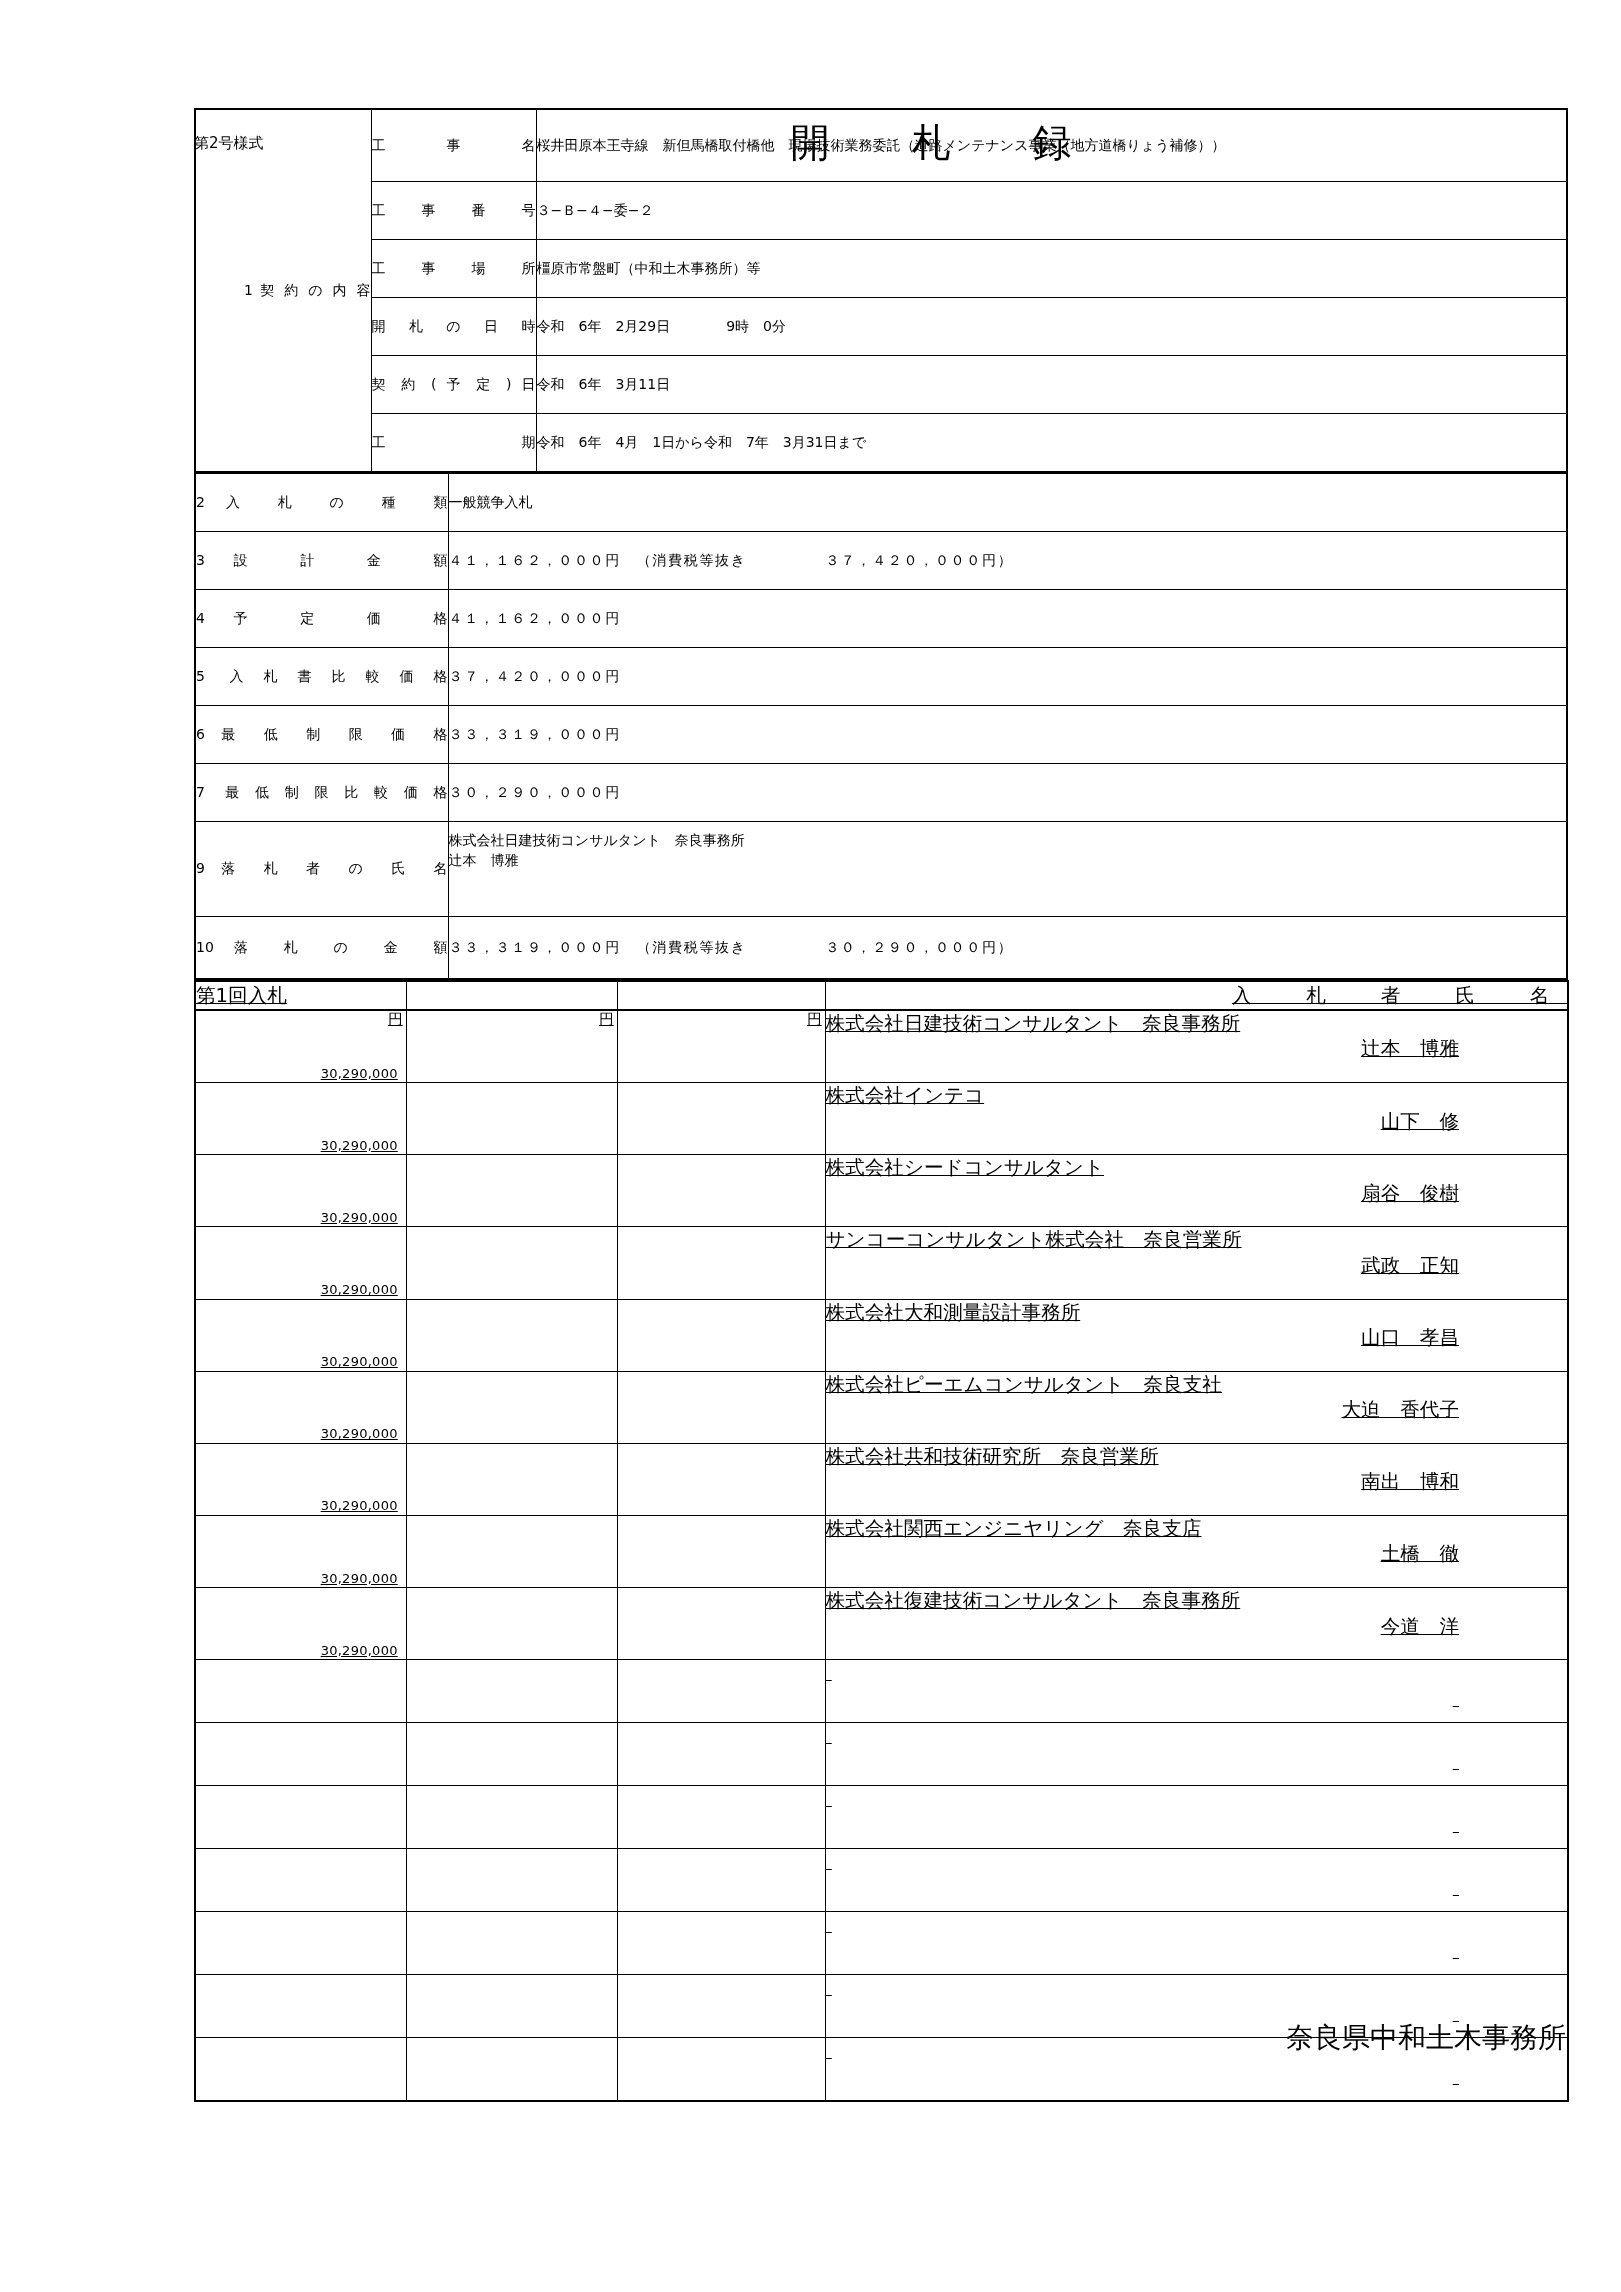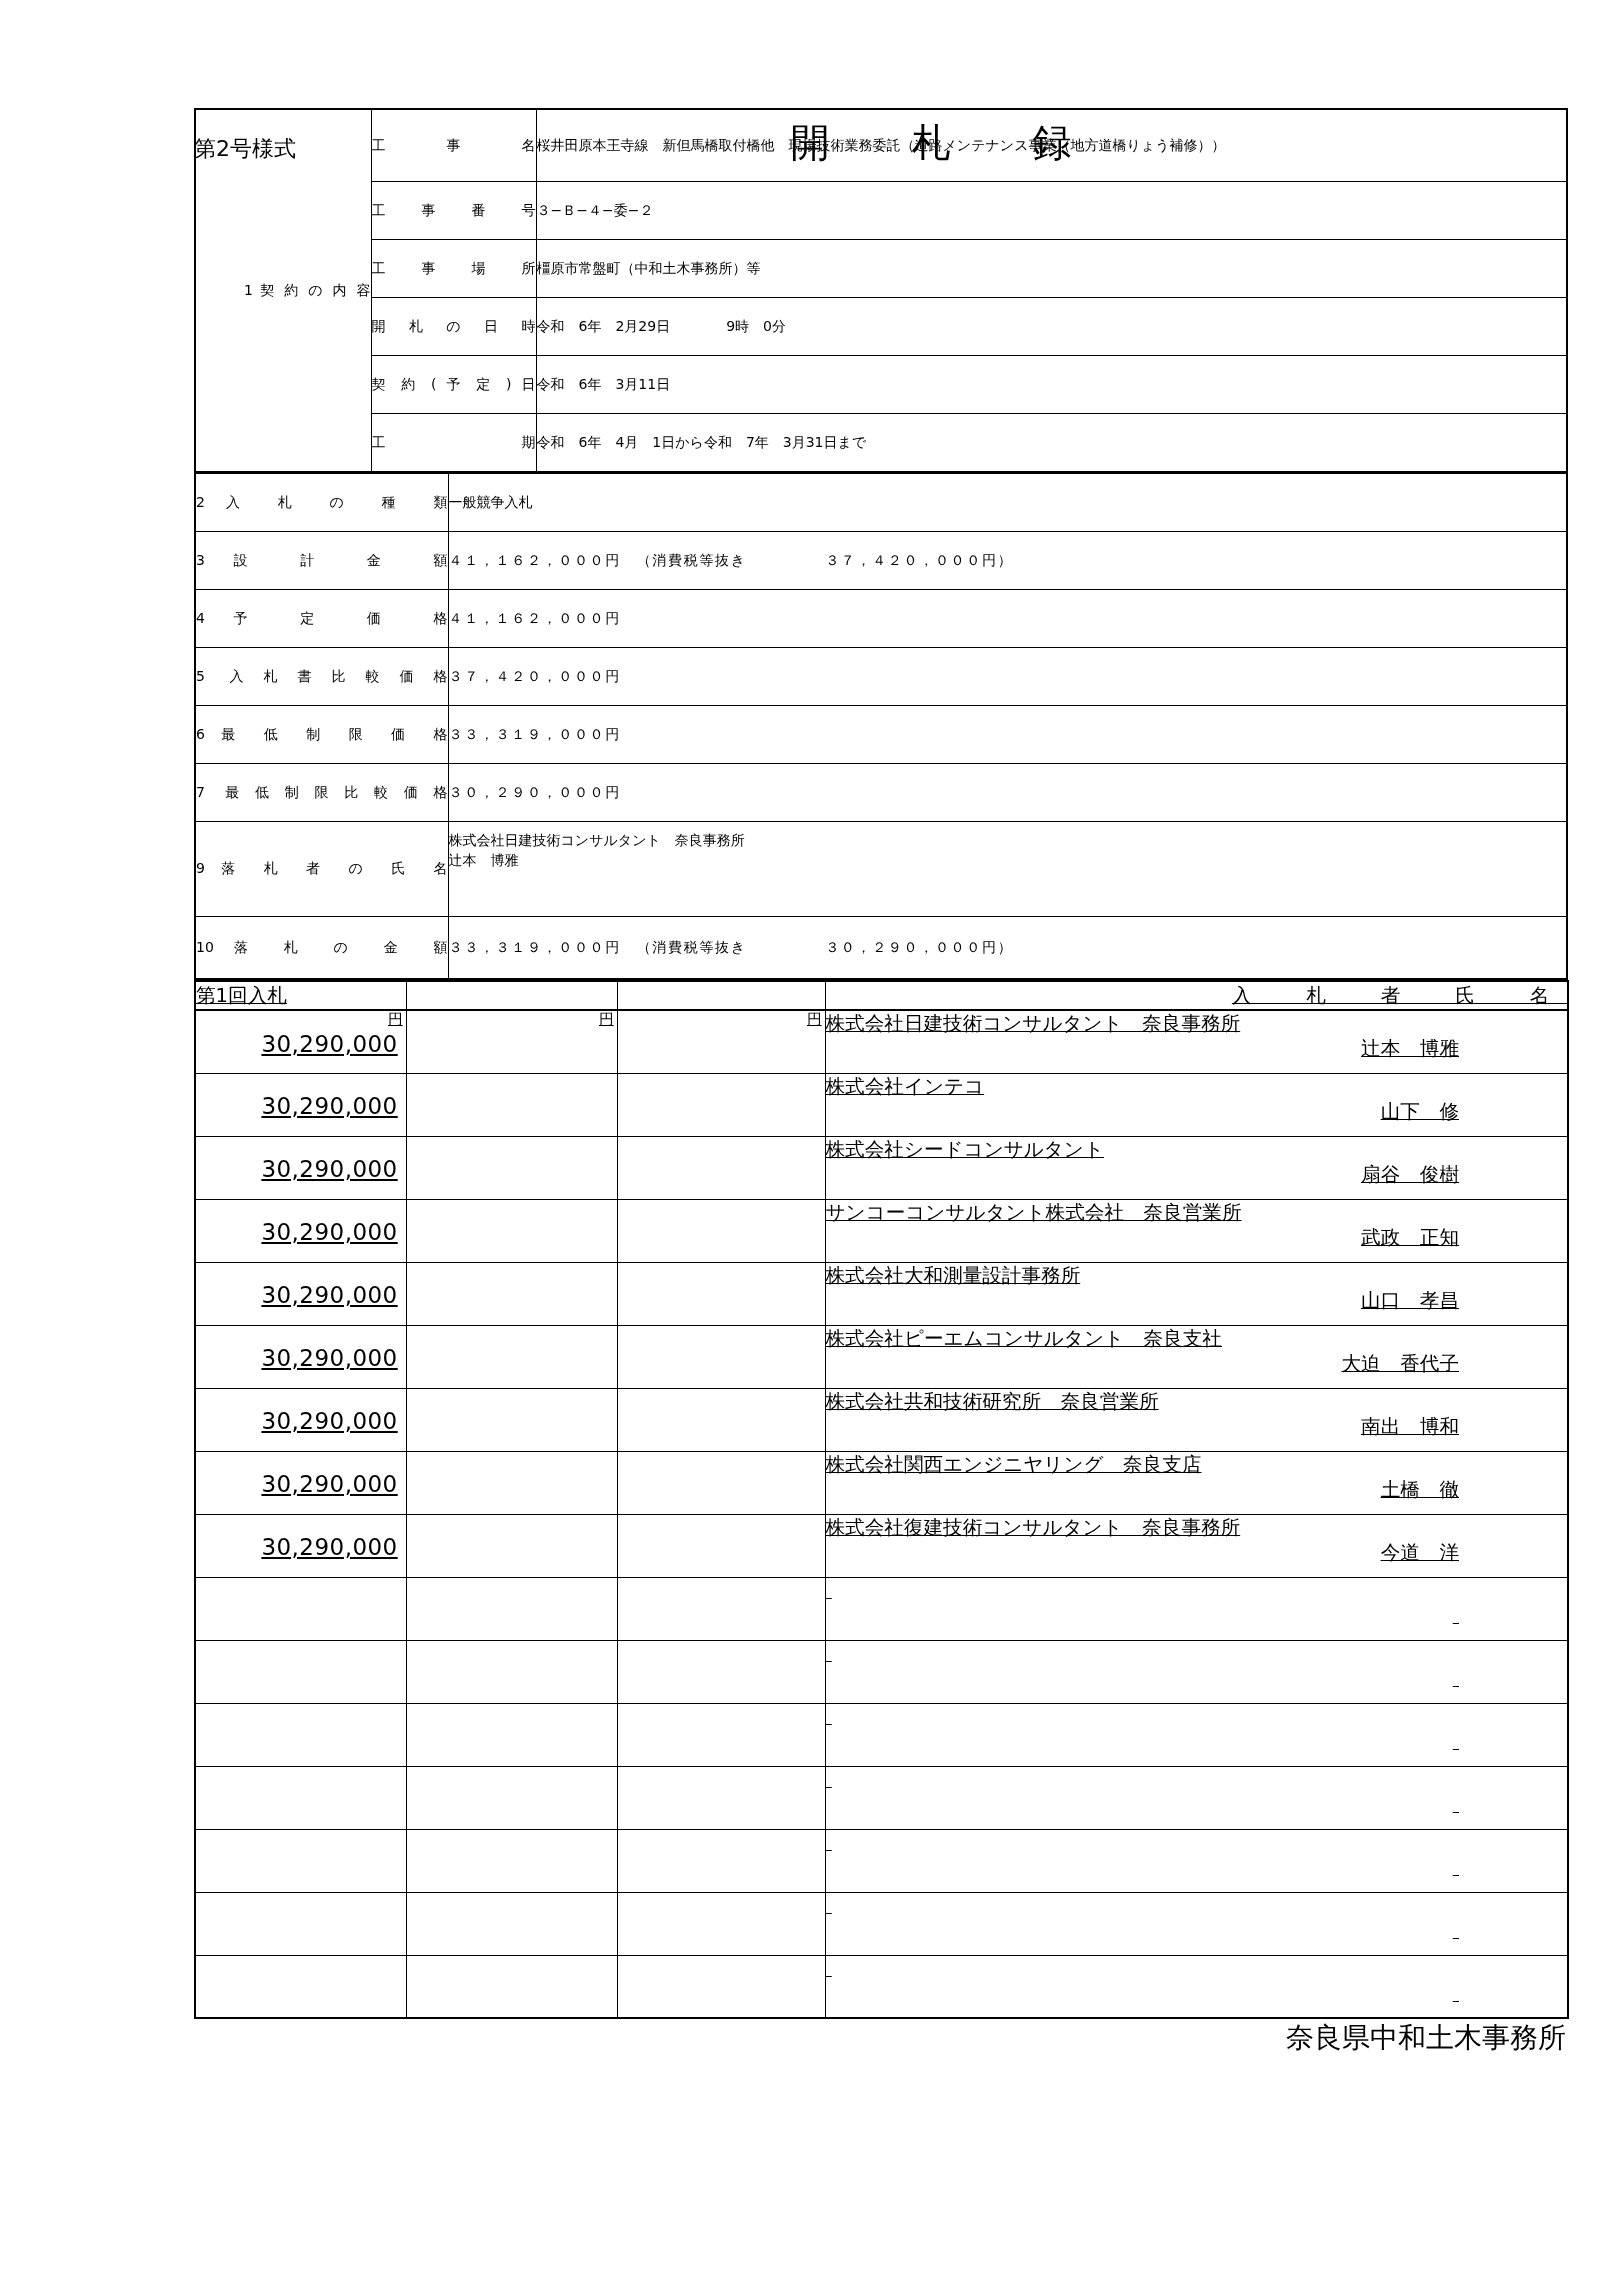--- a/index.html
+++ b/index.html
@@ -24,21 +24,21 @@
     left: 194px;
     top: 108px;
     width: 1372px;
   }
 
   
   .form-id {
     position: absolute;
     left: 194px;
     top: 134px;
-    font-size: 22px;
+    font-size: 15px;
     letter-spacing: 0px;
     white-space: nowrap;
   }
   .doc-title {
     position: absolute;
     left: 627px;
     top: 116px;
     width: 608px;
     font-size: 39px;
     letter-spacing: 0.55em;
@@ -127,24 +127,25 @@
     text-align: right;
     font-size: 14.7px;
     padding-right: 2.9px;
     line-height: 1.1;
     height: 17.6px;
   }
   .amt {
     display: block;
     text-align: right;
     padding-right: 7.8px;
-    font-size: 23px;
+    font-size: 13px;
     letter-spacing: 0.02em;
     line-height: 1.35;
     white-space: nowrap;
+    margin-top: 36px;
   }
   .bidder {
     padding: 1px 7.8px 2px 5.9px;
     line-height: 1.3;
   }
   .bidder .company {
     display: block;
     text-align: left;
     white-space: nowrap;
     font-size: 19.6px;

